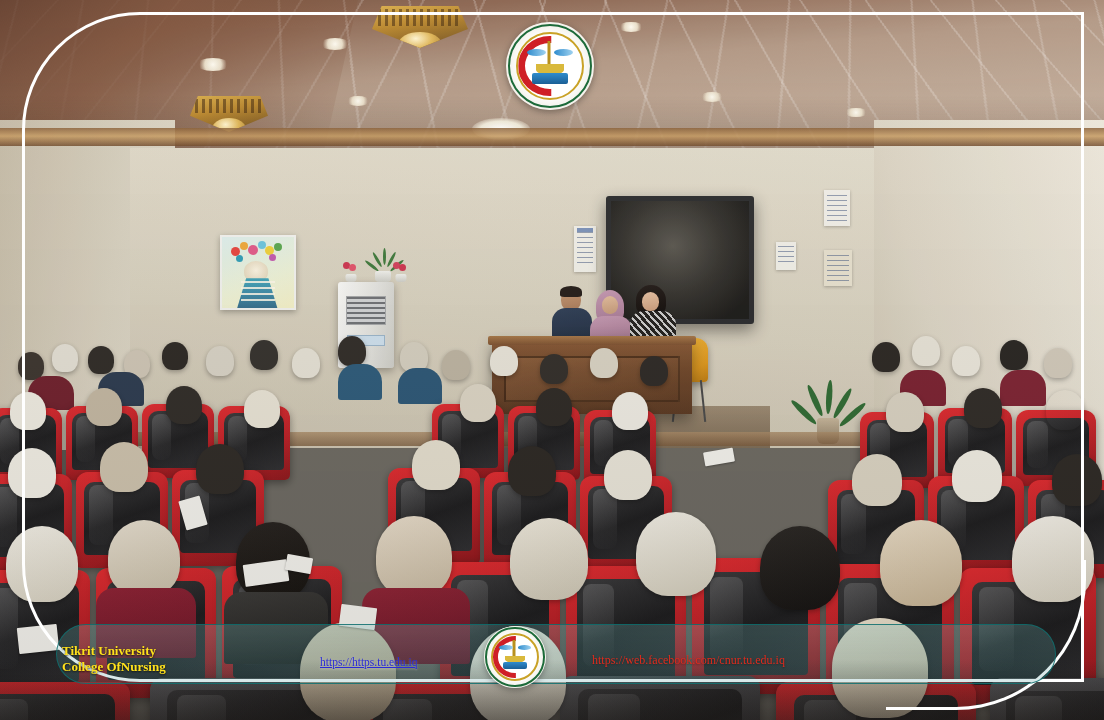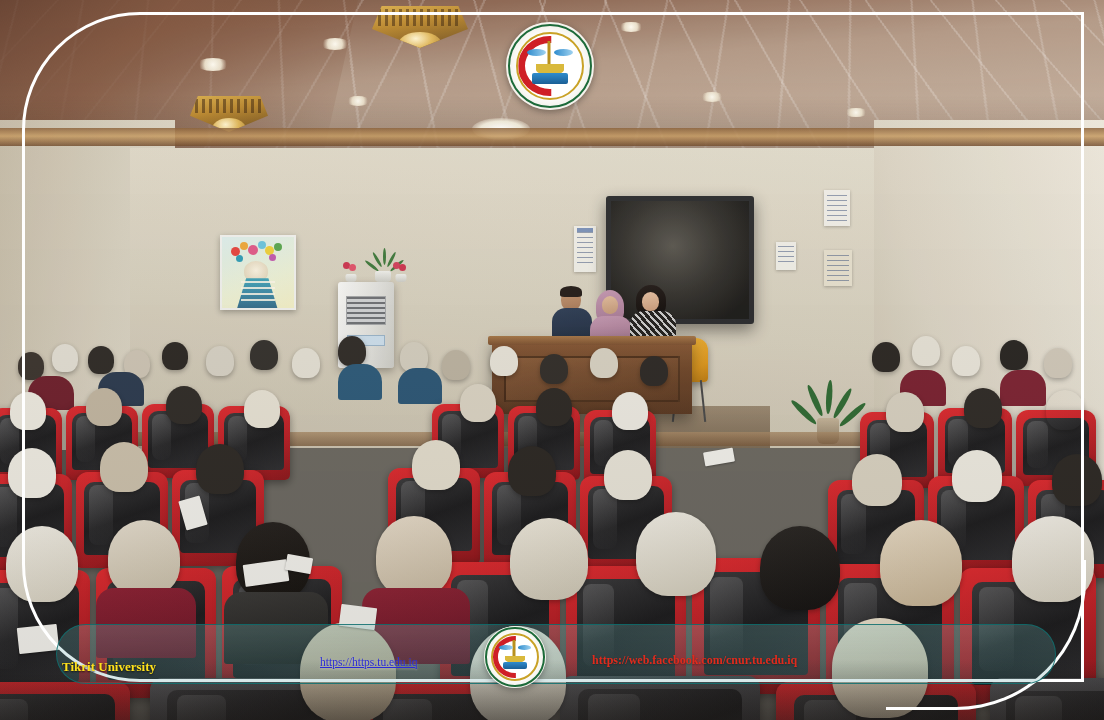--- a/index.html
+++ b/index.html
@@ -317,21 +317,21 @@
     text-shadow:0 1px 2px rgba(0,0,0,.75);
     font-family:"DejaVu Sans", sans-serif;
   }
   .site-link{
     position:absolute; left:320px; bottom:52px;
     color:#2a2ad8; font-size:11.5px; text-decoration:underline;
     text-shadow:0 1px 2px rgba(255,255,255,.35);
   }
   .fb-link{
     position:absolute; left:592px; bottom:52px;
-    color:#e02b1d; font-size:12px; font-weight:700;
+    color:#e02b1d; font-size:12px; font-weight:400;
     text-shadow:0 1px 2px rgba(0,0,0,.35);
   }
 </style>
 </head>
 <body>
 
 <div id="stage">
 
   <div class="photo">
 
@@ -690,20 +690,21 @@
     <div class="wing l"></div>
     <div class="wing r"></div>
     <div class="bowl"></div>
     <div class="book"></div>
   </div>
 
   <div class="banner"></div>
 
   <div class="brand">
     <div>Tikrit University</div>
+    <div>College OfNursing</div>
   </div>
 
   <a class="site-link" href="#">https://https.tu.edu.iq</a>
 
   <div class="fb-link">https://web.facebook.com/cnur.tu.edu.iq</div>
 
   <div class="logo" style="left:484px;top:626px;width:62px;height:62px;">
     <div class="arcs"></div>
     <div class="ring-out"></div>
     <div class="ring-in"></div>

